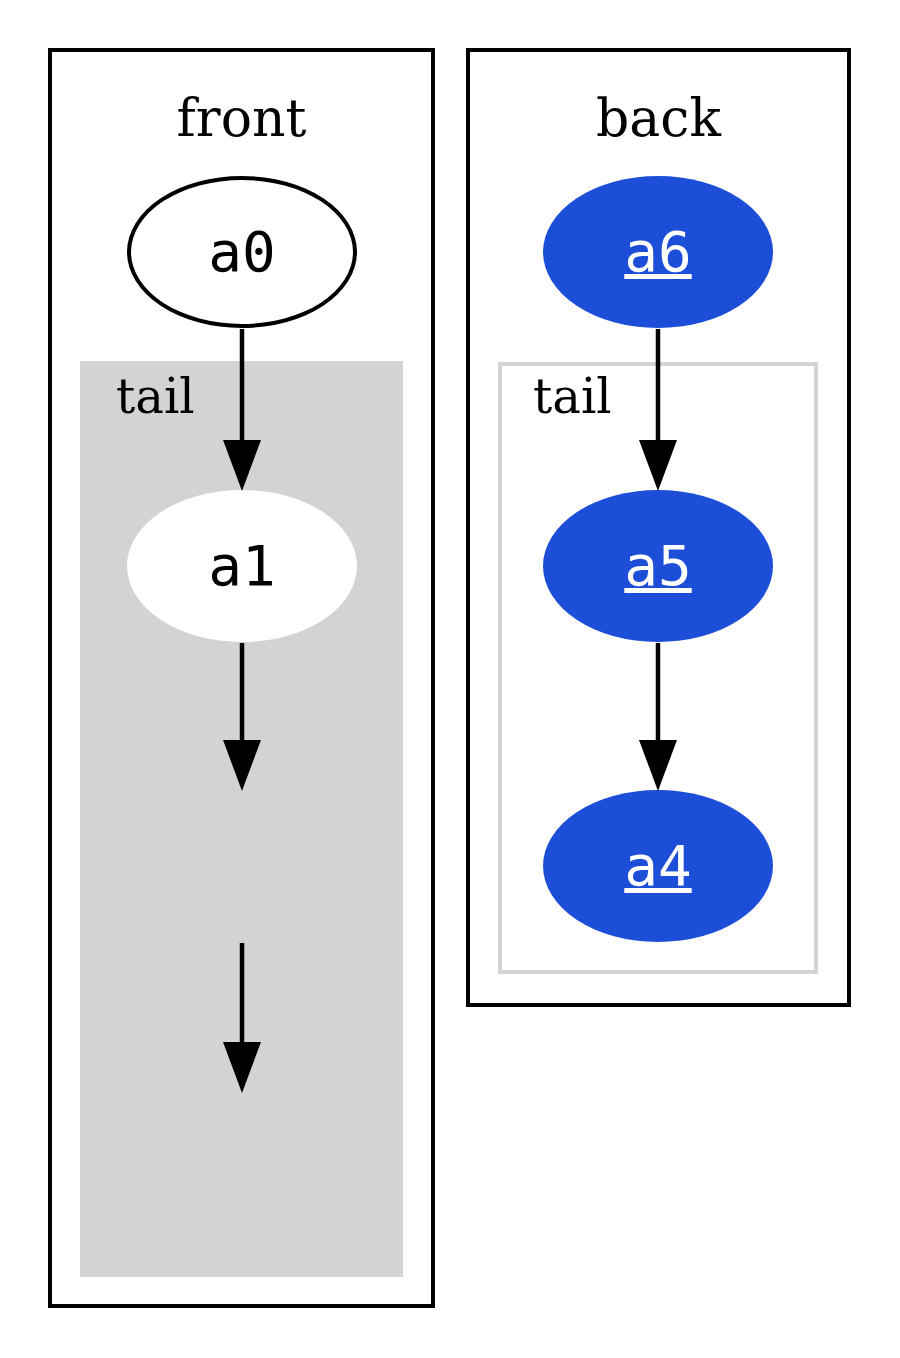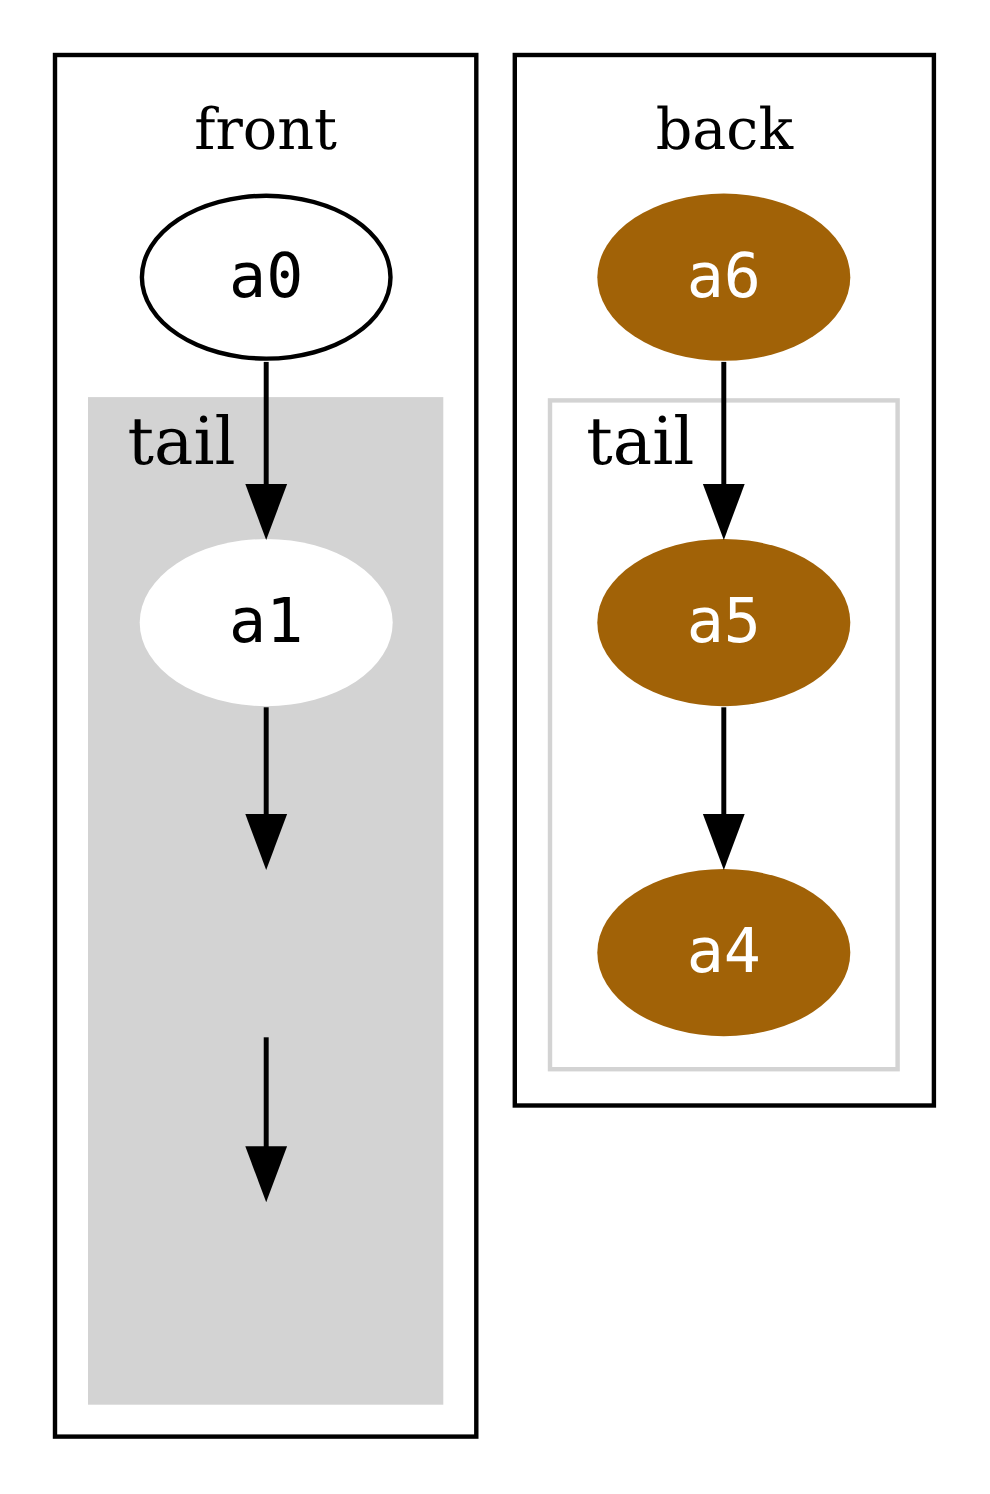--- a/index.html
+++ b/index.html
@@ -42,21 +42,21 @@
     left: 80px; top: 361px; width: 323px; height: 916px;
     background: #d3d3d3;
   }
   .subcluster-back-tail {
     left: 498px; top: 362px; width: 320px; height: 612px;
     background: #ffffff;
     border: 4px solid #d3d3d3;
   }
   .subcluster-title {
     position: absolute;
-    font-size: 60px;
+    font-size: 48px;
     line-height: 1;
     color: #000000;
   }
   .subcluster-title-front { left: 116px; top: 372px; }
   .subcluster-title-back  { left: 533px; top: 372px; }
   .node {
     position: absolute;
     width: 230px;
     height: 152px;
     border-radius: 50%;
@@ -69,22 +69,23 @@
     box-sizing: border-box;
   }
   .node-white {
     background: #ffffff;
     color: #000000;
   }
   .node-outlined {
     border: 4px solid #000000;
   }
   .node-gray {
-    background: #a16207;
+    background: #1d4ed8;
     color: #ffffff;
+    text-decoration: underline;
   }
   .n-a0 { left: 127px; top: 176px; }
   .n-a1 { left: 127px; top: 490px; }
   .n-a2 { left: 127px; top: 790px; }
   .n-a3 { left: 127px; top: 1091px; }
   .n-a6 { left: 543px; top: 176px; }
   .n-a5 { left: 543px; top: 490px; }
   .n-a4 { left: 543px; top: 790px; }
   .edges-overlay {
     position: absolute;

